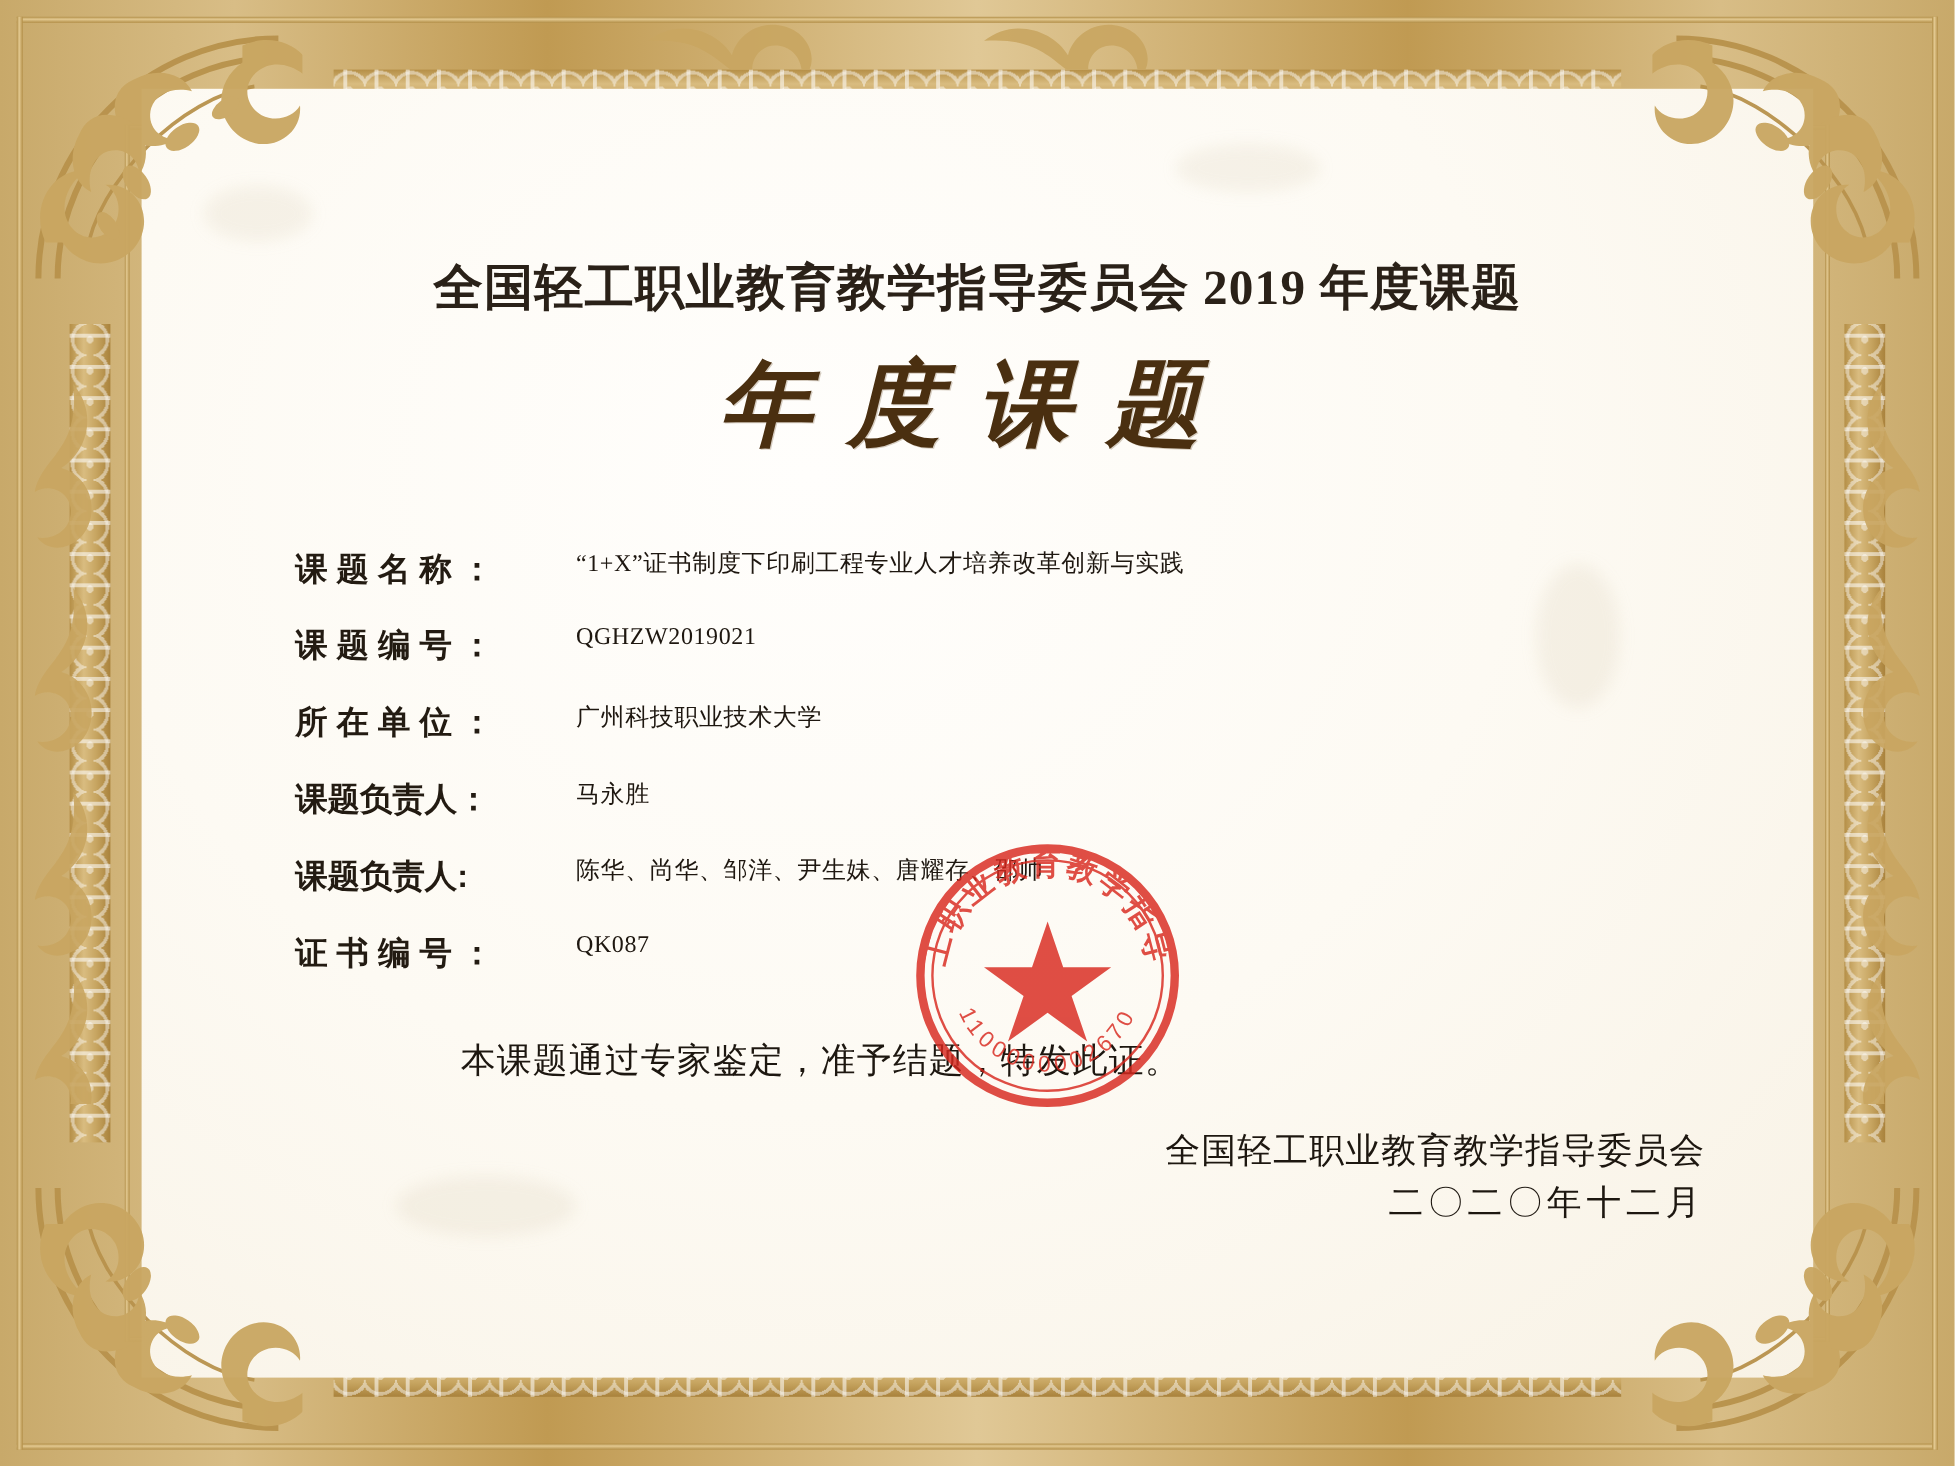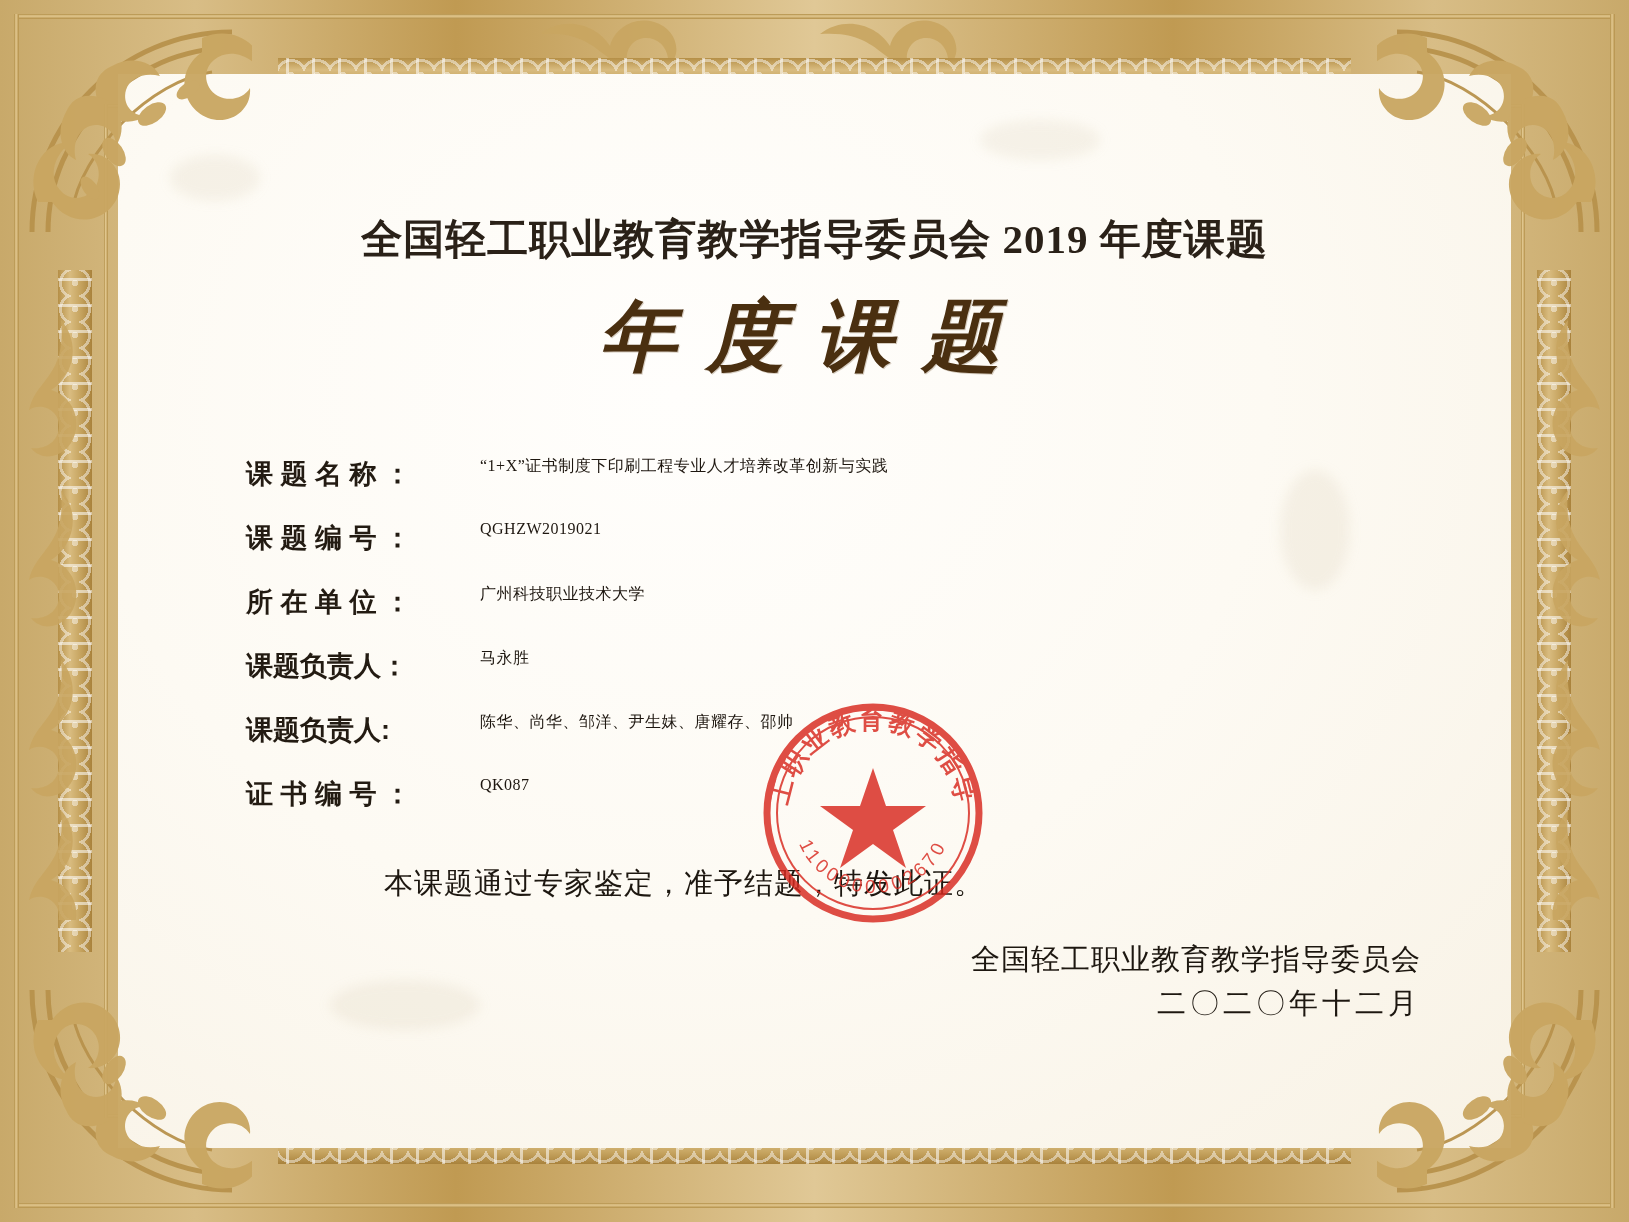--- a/index.html
+++ b/index.html
@@ -140,21 +140,21 @@
     font-family: "Liberation Sans", "DejaVu Sans", sans-serif;
     font-weight: bold;
     font-size: 27px;
     color: #231b12;
     display: flex;
     justify-content: space-between;
   }
   .field-label.tight { letter-spacing: 0; }
   .field-value {
     font-family: "Liberation Serif", "DejaVu Serif", serif;
-    font-size: 16px;
+    font-size: 20px;
     color: #1e1710;
     padding-left: 16px;
     letter-spacing: 0.5px;
   }
 
   .statement {
     margin: 52px 0 12px 234px;
     font-family: "Liberation Sans", "DejaVu Sans", sans-serif;
     font-size: 29px;
     color: #1d1710;

